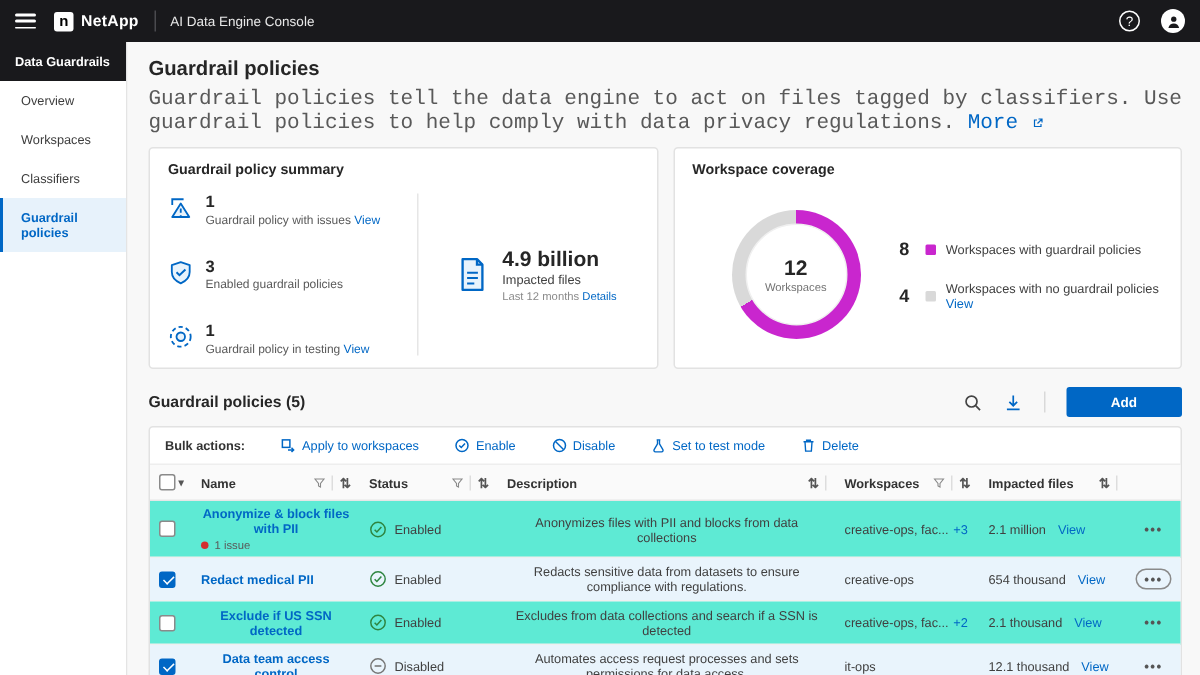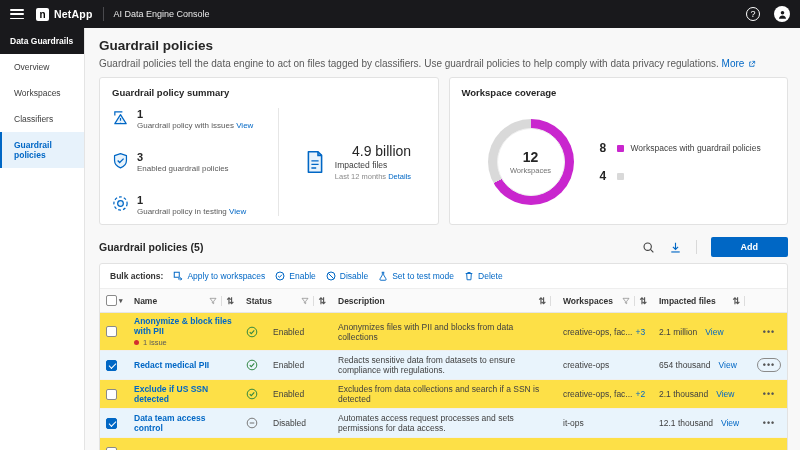--- a/index.html
+++ b/index.html
@@ -23,38 +23,38 @@
 
   
   .sidebar { width:85px; background:#fff; border-right:1px solid #e4e4e4; flex-shrink:0; }
   .side-section { background:#19191c; color:#fff; font-size:8.5px; font-weight:bold; padding:8px 10px; }
   .side-item { font-size:8.5px; color:#3c3c3c; padding:8px 10px 8px 12px; border-left:2px solid transparent; cursor:pointer; }
   .side-item.active { background:#e7f2fb; color:#0067c5; border-left-color:#0067c5; font-weight:bold; }
 
   
   .main { flex:1; background:#f8f8f8; padding:10px 12px 0 14px; overflow:hidden; }
   .page-title { font-size:13.5px; font-weight:bold; color:#262626; margin-bottom:5px; }
-  .page-desc { font-size:10px; color:#595959; }
+  .page-desc { font-size:14px; color:#595959;font-family:Liberation Mono, monospace; }
   .link { color:#0067c5; text-decoration:none; cursor:pointer; }
   .ext-icon { vertical-align:-1px; margin-left:1px; }
 
   
   .cards { display:flex; gap:10px; margin-top:8px; }
   .card { flex:1; background:#fff; border:1px solid #e2e2e2; border-radius:3px; padding:9px 12px; height:148px; }
   .card-title { font-size:9.5px; font-weight:bold; color:#262626; margin-bottom:8px; }
 
   .summary-body { display:flex; align-items:stretch; height:112px; }
   .stats-col { flex:1.15; display:flex; flex-direction:column; justify-content:space-between; padding:2px 0; }
   .stat { display:flex; align-items:flex-start; gap:8px; }
   .stat svg { flex-shrink:0; margin-top:1px; }
   .stat-num { font-size:11px; font-weight:bold; color:#262626; line-height:1.1; }
   .stat-label { font-size:8px; color:#595959; margin-top:1px;text-align:right; }
   .v-divider { width:1px; background:#e6e6e6; margin:2px 10px; }
   .impacted-col { flex:1; display:flex; align-items:center; justify-content:center; gap:9px; }
-  .impacted-num { font-size:14px; font-weight:normal; color:#262626;text-align:right; }
+  .impacted-num { font-size:14px; font-weight:bold; color:#262626; }
   .impacted-label { font-size:8.5px; color:#404040; margin-top:1px; }
   .impacted-sub { font-size:7.5px; color:#8a8a8a; margin-top:2px; }
 
   .coverage-body { display:flex; align-items:center; height:112px; gap:26px; padding-left:26px; }
   .donut { position:relative; width:86px; height:86px; border-radius:50%; flex-shrink:0; }
   .donut-hole { position:absolute; inset:9px; background:#fff; border-radius:50%; border:1px solid #f0f0f0; display:flex; flex-direction:column; align-items:center; justify-content:center; }
   .donut-total { font-size:14px; font-weight:bold; color:#262626; }
   .donut-total-label { font-size:7.5px; color:#737373; margin-top:1px; }
   .legend { display:flex; flex-direction:column; gap:14px; }
   .legend-row { display:flex; align-items:center; gap:7px; }
@@ -63,33 +63,33 @@
   .legend-label { font-size:8.5px; color:#404040; }
 
   
   .table-head-bar { display:flex; align-items:center; margin-top:12px; }
   .table-section-title { font-size:10.5px; font-weight:bold; color:#262626; flex:1; }
   .tool-icon { color:#444; margin-right:14px; cursor:pointer; display:inline-flex; }
   .toolbar-divider { width:1px; height:14px; background:#d9d9d9; margin-right:14px; }
   .add-btn { background:#0067c5; color:#fff; border:none; border-radius:2px; font-size:9px; font-weight:bold; padding:5px 30px; cursor:pointer; font-family:inherit; }
 
   .table-card { background:#fff; border:1px solid #e2e2e2; border-radius:3px 3px 0 0; margin-top:6px; }
-  .bulk-bar { display:flex; align-items:center; gap:10px; padding:7px 10px; border-bottom:1px solid #eee; }
+  .bulk-bar { display:flex; align-items:center; gap:24px; padding:7px 10px; border-bottom:1px solid #eee; }
   .bulk-label { font-size:8.5px; font-weight:bold; color:#333; }
   .bulk-link { font-size:8.5px; color:#0067c5; display:inline-flex; align-items:center; gap:4px; cursor:pointer; }
 
   .tr, .thead { display:flex; align-items:center; }
   .thead { background:#fafafa; border-bottom:1px solid #e6e6e6; height:24px; font-size:8.5px; font-weight:bold; color:#333; }
-  .tr { border-bottom:1px solid #efefef; min-height:29px; font-size:8.5px; color:#404040; background:#fde047; }
+  .tr { border-bottom:1px solid #efefef; min-height:29px; font-size:8.5px; color:#404040; background:#5eead4; }
   .tr.selected { background:#e9f4fc; }
-  .td, .th { padding:3px 6px; display:flex; align-items:center; }
+  .td, .th { padding:3px 6px; display:flex; align-items:center;text-align:center; }
   .th { justify-content:space-between; }
   .col-check { width:28px; flex-shrink:0; justify-content:flex-start; gap:2px; }
   .col-name { width:112px; flex-shrink:0; }
-  .col-status { width:92px; flex-shrink:0; gap:15px; }
+  .col-status { width:92px; flex-shrink:0; gap:5px; }
   .col-desc { flex:1; }
   .col-ws { width:96px; flex-shrink:0; gap:3px; }
   .col-files { width:98px; flex-shrink:0; gap:8px; }
   .col-actions { width:36px; flex-shrink:0; justify-content:center; }
 
   .th-icons { display:inline-flex; align-items:center; gap:4px; color:#8a8a8a; }
   .th-vdiv { width:1px; height:10px; background:#ddd; }
   .sort-glyph { font-size:9px; color:#555; }
 
   .checkbox { width:11px; height:11px; border:1px solid #8a8a8a; border-radius:2px; background:#fff; cursor:pointer; flex-shrink:0; }
@@ -217,20 +217,21 @@
           </div>
           <div class="legend">
             <div class="legend-row">
               <span class="legend-num">8</span>
               <span class="legend-marker" style="background: rgb(201, 38, 206);"></span>
               <span class="legend-label">Workspaces with guardrail policies</span>
             </div>
             <div class="legend-row">
               <span class="legend-num">4</span>
               <span class="legend-marker" style="background: rgb(217, 217, 217);"></span>
+              <span class="legend-label"><span>Workspaces with no guardrail policies</span> <a class="link">View</a></span>
             </div>
           </div>
         </div>
       </section>
     </div>
 
     <div class="table-head-bar">
       <div class="table-section-title">Guardrail policies (5)</div>
       <span class="tool-icon">
         <svg width="13" height="13" viewBox="0 0 16 16">

